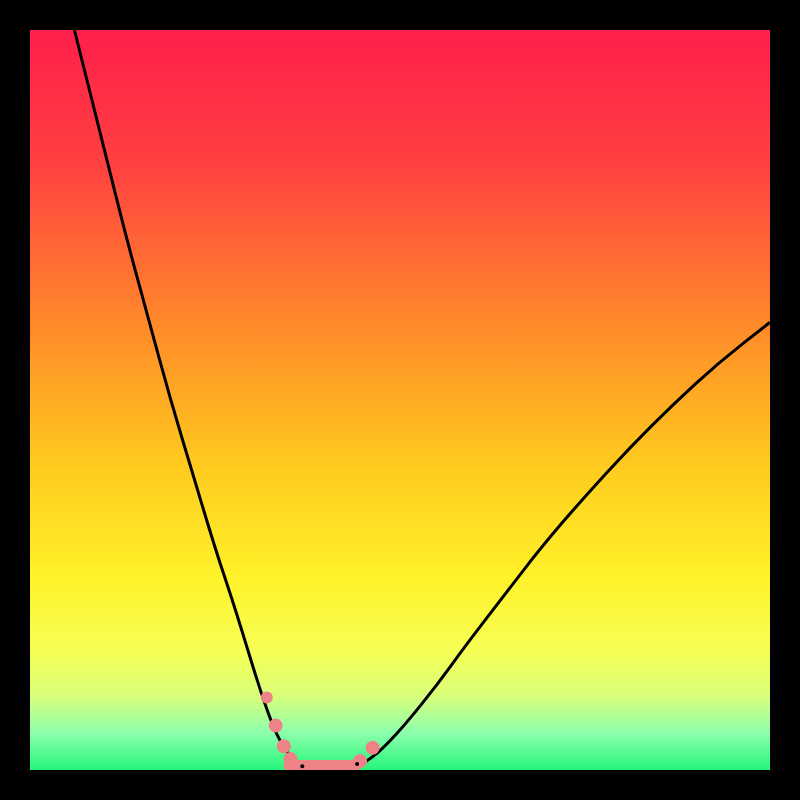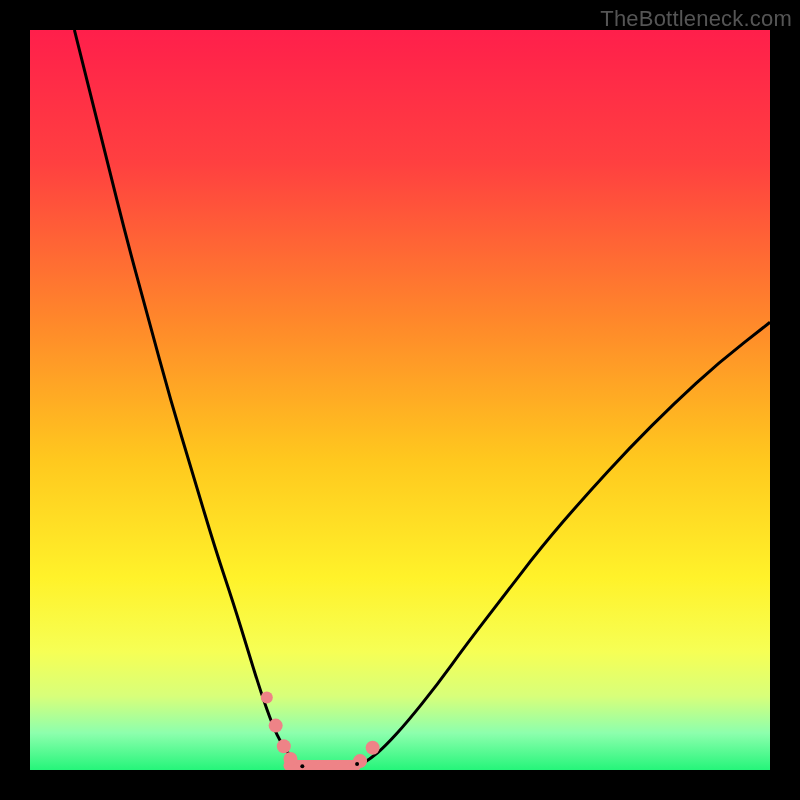--- a/index.html
+++ b/index.html
@@ -70,14 +70,13 @@
           <circle cx="245.68" cy="695.6" r="7" fill="#ee8387"></circle>
           <circle cx="253.82" cy="716.32" r="7" fill="#ee8387"></circle>
           <circle cx="260.48" cy="728.9" r="7" fill="#ee8387"></circle>
           <circle cx="330.04" cy="731.12" r="7" fill="#ee8387"></circle>
           <circle cx="342.61999999999995" cy="717.8" r="7" fill="#ee8387"></circle>
           <circle cx="272.32" cy="736.3" r="2" fill="#000000"></circle>
           <circle cx="327.08" cy="734.08" r="2" fill="#000000"></circle>
         </g>
     </svg>
   </div>
-  <div class="watermark">TheBottleneck.com</div>
 </div>
 
 </body></html>

